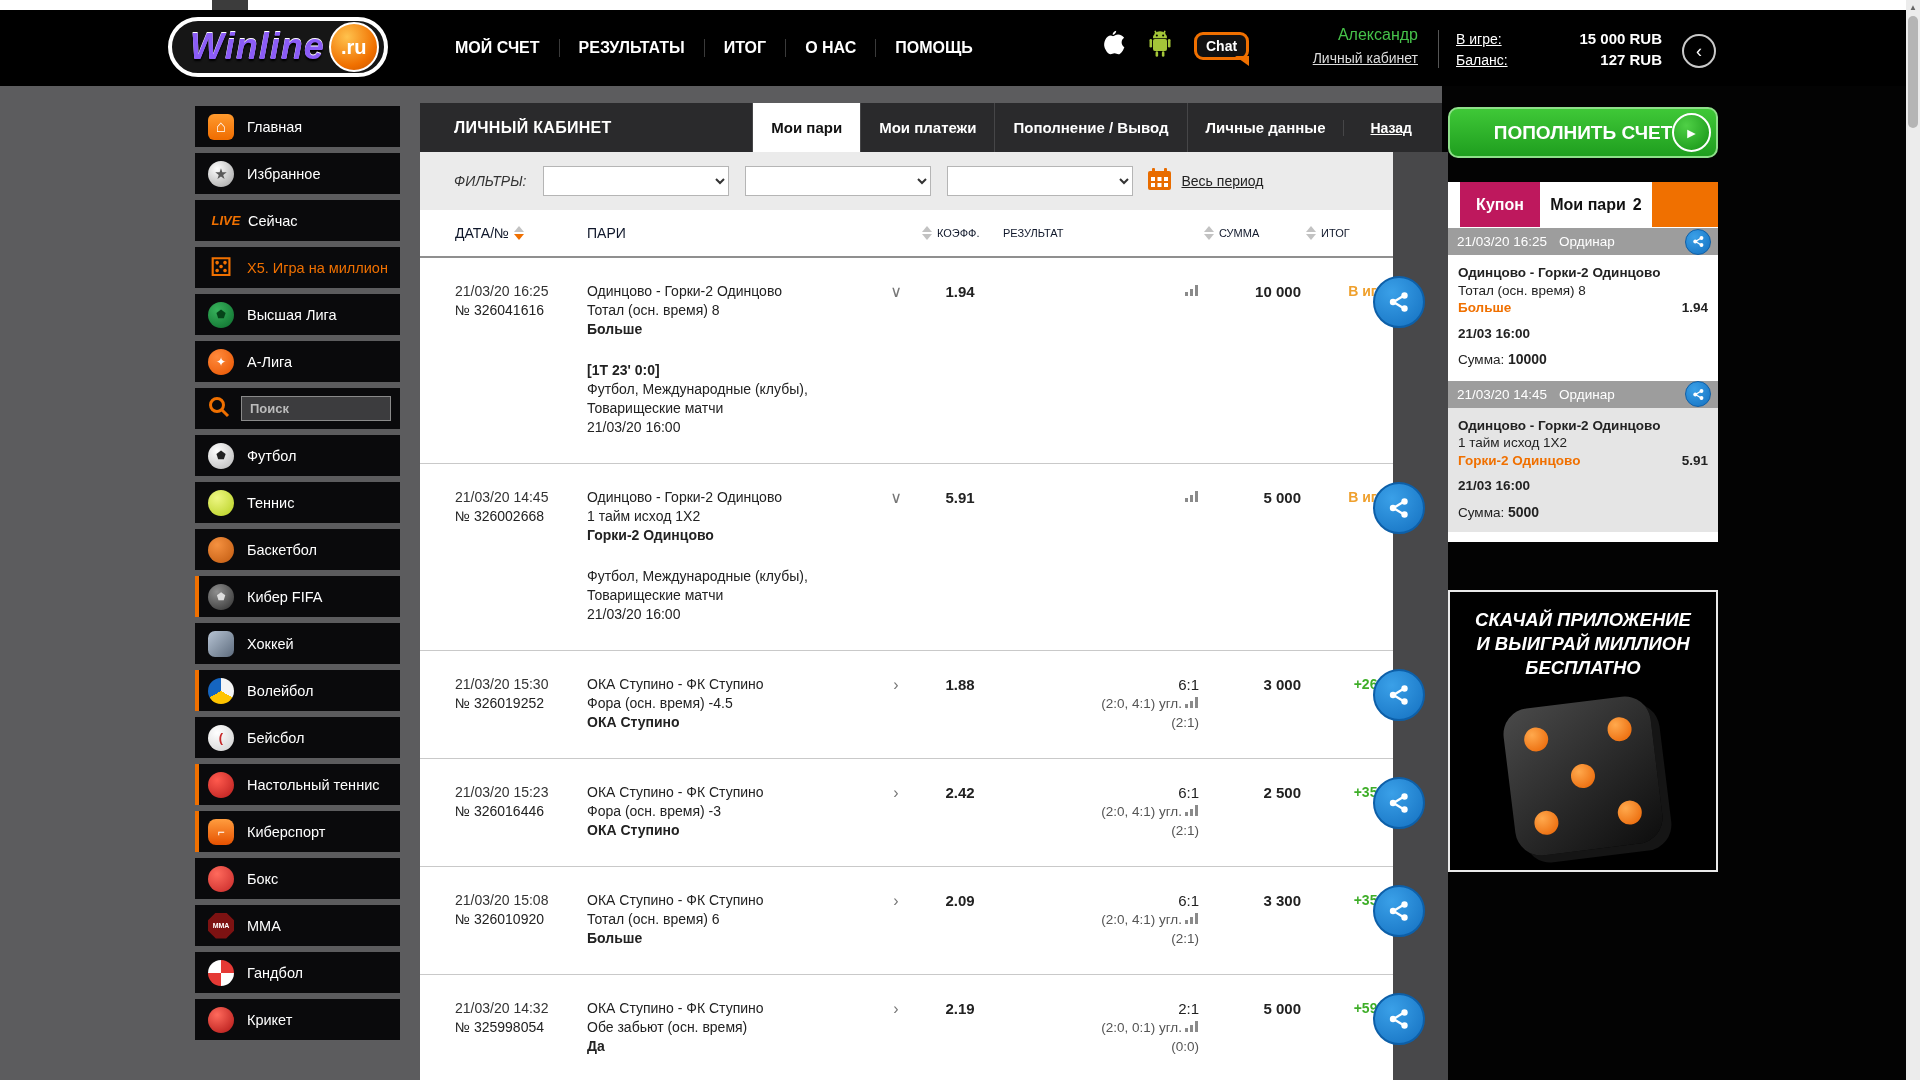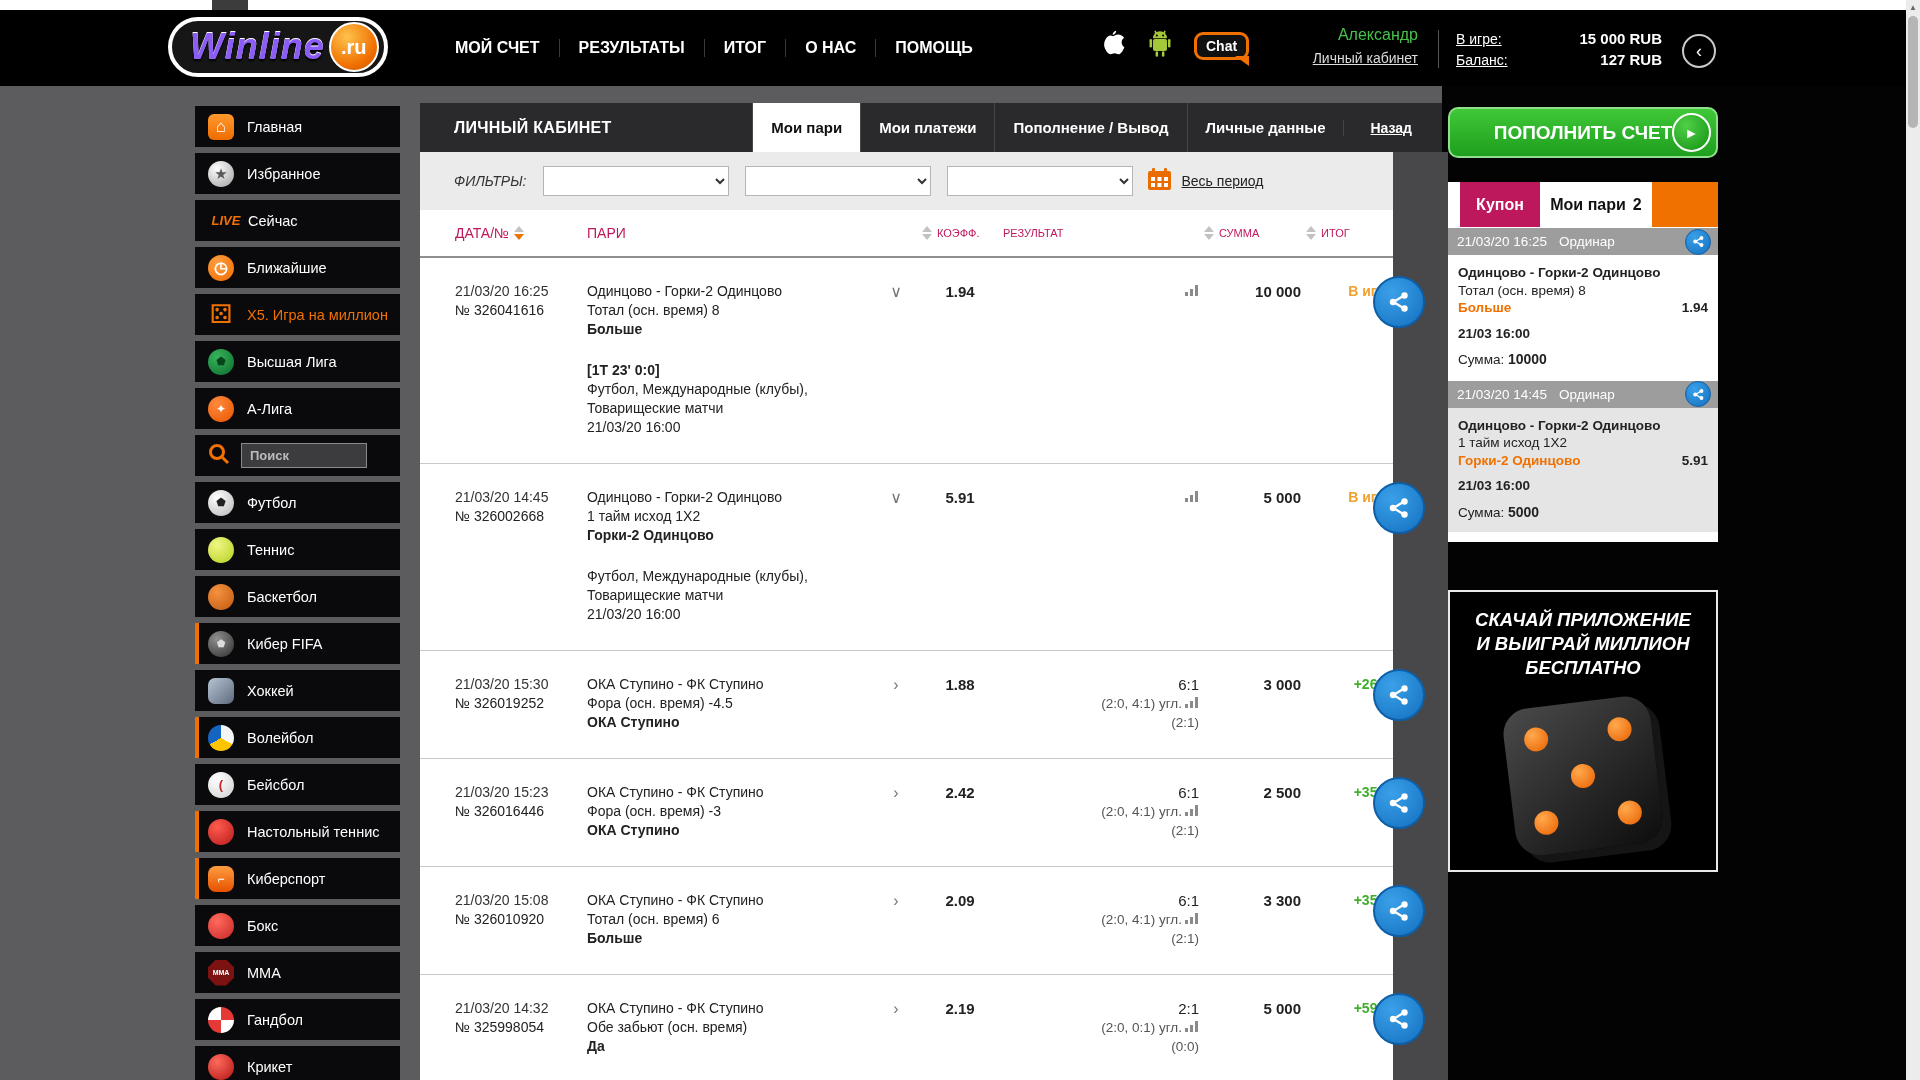--- a/index.html
+++ b/index.html
@@ -81,21 +81,21 @@
   .ic-tabletennis { background:radial-gradient(circle at 35% 30%, #ff5a4e, #b71c1c); }
   .ic-esports { background:linear-gradient(#ff9d3f,#e65100); border-radius:8px; }
   .ic-esports::before { content:"⌐"; color:#fff; font-size:12px; font-weight:bold; }
   .ic-box { background:radial-gradient(circle at 35% 30%, #ff6a5c, #c62828); }
   .ic-mma { border-radius:0; background:#7d1212;
     clip-path:polygon(30% 0,70% 0,100% 30%,100% 70%,70% 100%,30% 100%,0 70%,0 30%); }
   .ic-mma::before { content:"MMA"; color:#fff; font-size:7px; font-weight:bold; }
   .ic-handball { background:conic-gradient(#e53935 0 90deg, #fff 90deg 180deg, #e53935 180deg 270deg, #fff 270deg); }
   .ic-cricket { background:radial-gradient(circle at 35% 30%, #ff6a5c, #b01515); }
   .side-search { height:41px; margin-bottom:6px; background:#0a0a0c; display:flex; align-items:center; padding-left:12px; }
-  .search-input { width:126px; height:25px; margin-left:10px; background:#3c3c3e; border:1px solid #8a8a8a;
+  .search-input { width:150px; height:25px; margin-left:10px; background:#3c3c3e; border:1px solid #8a8a8a;
     color:#ccc; font-size:13px; font-weight:bold; padding:0 8px; font-family:"Liberation Sans",sans-serif; }
   .search-input::placeholder { color:#bbb; }
 
   
   .right-zone { left:1442px; top:80px; width:464px; height:1000px; background:#030303; }
   .gap-strip { left:1393px; top:152px; width:55px; height:928px; background:#48484a; }
 
   
   .cabinet-bar { left:420px; top:103px; width:1022px; height:49px; background:#2a2a2c; display:flex;
     align-items:center; color:#fff; }
@@ -119,21 +119,21 @@
   .table-wrap { left:420px; top:210px; width:973px; background:#fff; }
   .sp { width:35px; min-width:35px; }
   .c-date { width:132px; min-width:132px; }
   .c-pari { width:288px; min-width:288px; }
   .c-chev { width:42px; min-width:42px; text-align:center; color:#777; font-size:16px; cursor:pointer; }
   .c-coef { width:86px; min-width:86px; text-align:center; font-weight:bold; font-size:15px; }
   .c-res  { width:196px; min-width:196px; text-align:right; }
   .c-sum  { width:102px; min-width:102px; text-align:right; font-weight:bold; font-size:15px; }
   .c-itog { width:92px;  min-width:92px;  text-align:right; font-weight:bold; font-size:14px; }
   .thead { display:flex; height:48px; align-items:center; border-bottom:2px solid #8f8f8f;
-    font-size:14px; color:#be185d; }
+    font-size:14px; color:#0f172a; }
   .thead > div { display:flex; align-items:center; }
   .thead .c-coef, .thead .c-res, .thead .c-sum, .thead .c-itog { justify-content:flex-start; font-weight:normal; font-size:11px; }
   .sort { display:inline-flex; flex-direction:column; gap:2px; margin:0 5px; }
   .sort i { display:block; width:0; height:0; border-left:5px solid transparent; border-right:5px solid transparent; }
   .sort .up { border-bottom:6px solid #c2c2c2; }
   .sort .dn { border-top:6px solid #c2c2c2; }
   .sort.s-date .dn { border-top-color:#f07000; }
   .row { position:relative; display:flex; border-bottom:1px solid #c9c9c9; padding:24px 0 26px;
     font-size:14px; color:#222; line-height:19px; }
   .c-date div:first-child { color:#333; }
@@ -271,24 +271,20 @@
           <span class="side-label">Главная</span>
         </div>
         <div class="side-item">
           <span class="side-ico ic-star"></span>
           <span class="side-label">Избранное</span>
         </div>
         <div class="side-item">
           <span class="side-ico ic-live"></span>
           <span class="side-label">Сейчас</span>
         </div>
-        <div class="side-item">
-          <span class="side-ico ic-clock"></span>
-          <span class="side-label">Ближайшие</span>
-        </div>
         <div class="side-item orange-text">
           <span class="side-ico ic-dice"></span>
           <span class="side-label">X5. Игра на миллион</span>
         </div>
         <div class="side-item">
           <span class="side-ico ic-vysshaya"></span>
           <span class="side-label">Высшая Лига</span>
         </div>
         <div class="side-item">
           <span class="side-ico ic-aliga"></span>

